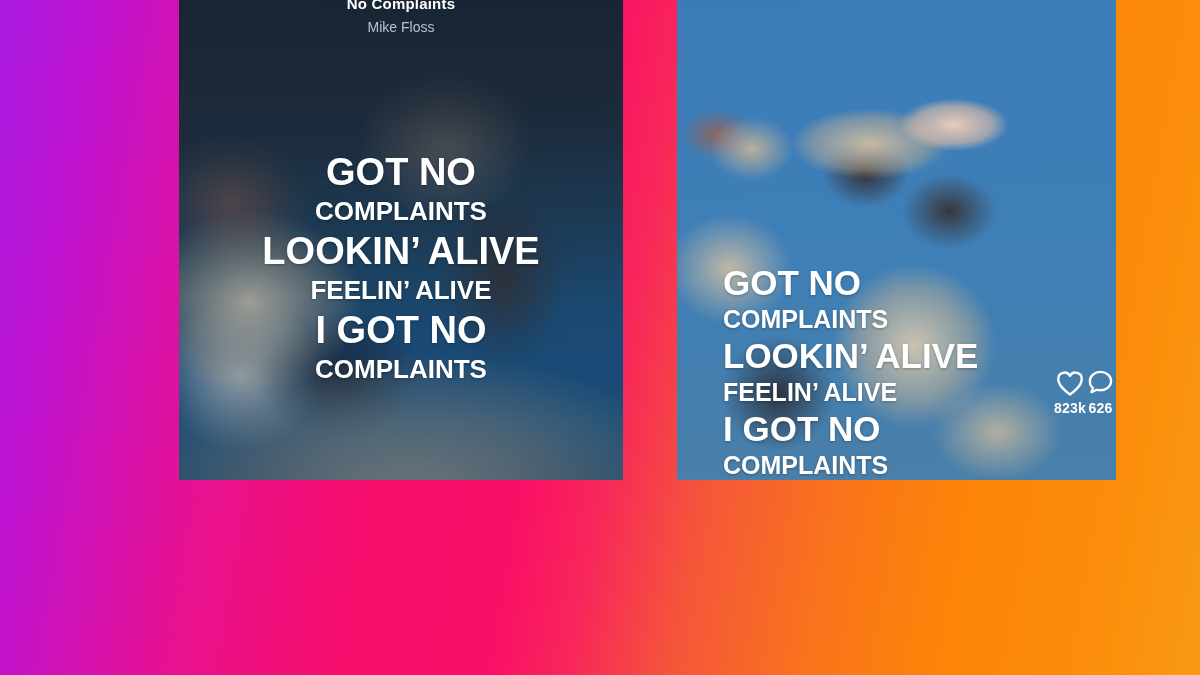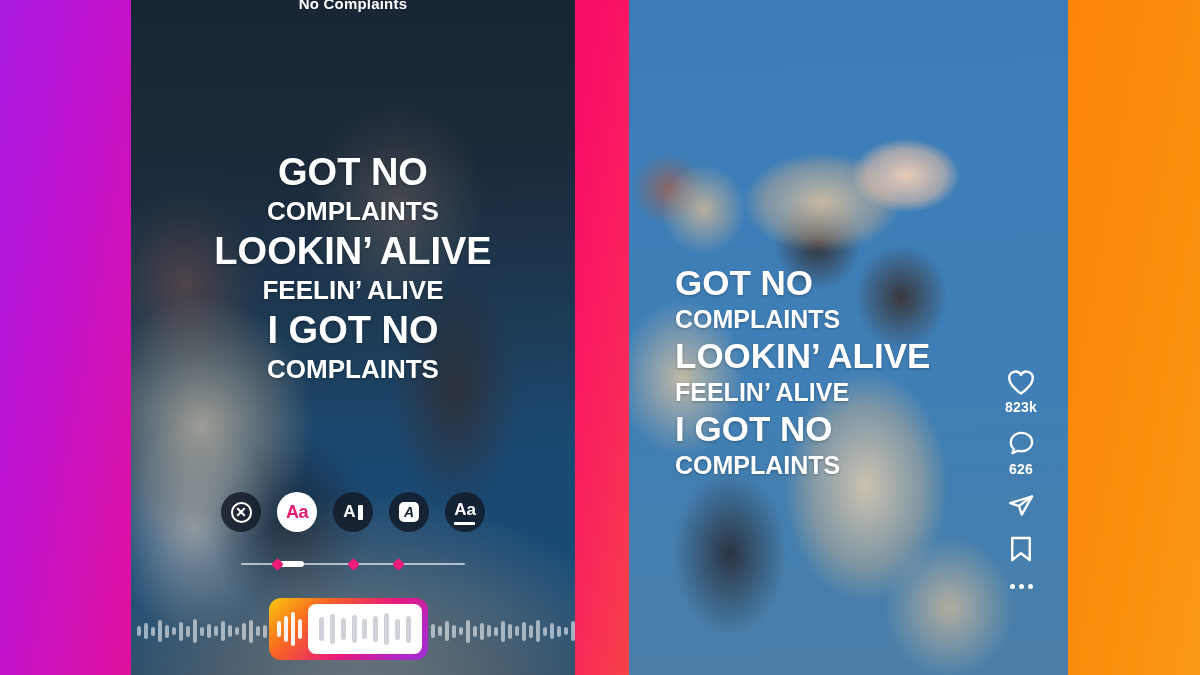--- a/index.html
+++ b/index.html
@@ -13,22 +13,23 @@
     width:1200px; height:675px;
     background: linear-gradient(100deg,
         #a81ae0 0%, #c013cf 8%, #e8118f 22%, #f60f6e 34%,
         #fa0f66 46%, #f8265a 52%, #f5563a 60%, #f9731c 70%,
         #fc8408 80%, #fb8e0a 92%, #f99a12 100%);
   }
 
   
   .phone {
     position:absolute;
-    top:0; height:675px;
+    top:0; height:480px;
     overflow:hidden;
+    margin-left:48px;
   }
   #phone-left  { left:131px; width:444px; }
   #phone-right { left:629px; width:439px; }
 
   
   .photo-left {
     position:absolute; inset:0;
     background:
       radial-gradient(ellipse 120% 58% at 52% 108%, rgba(214,199,176,0.93) 0%, rgba(190,172,148,0.55) 30%, rgba(120,110,98,0.0) 60%),
       radial-gradient(ellipse 34% 26% at 16% 63%, rgba(214,201,178,0.88) 0%, rgba(180,165,142,0.4) 48%, rgba(0,0,0,0) 74%),
@@ -149,22 +150,22 @@
   .trim-left-wave { display:flex; align-items:center; gap:3px; padding:0 6px 0 2px; }
   .trim-left-wave i { display:block; width:4px; border-radius:2px; background:rgba(255,255,255,0.92); }
   .trim-inner {
     flex:1; align-self:stretch; background:#fff; border-radius:8px;
     display:flex; align-items:center; justify-content:space-around; padding:0 8px;
   }
   .trim-inner i { display:block; width:5px; border-radius:3px; background:#cfd3d8; }
 
   
   .rail {
-    position:absolute; right:16px; top:368px; width:62px;
-    display:flex; flex-direction:column; align-items:center;
+    position:absolute; right:0; top:368px; width:62px;
+    display:flex; align-items:center;
   }
   .rail-item { display:flex; flex-direction:column; align-items:center; margin-bottom:14px; }
   .rail-count { color:#fff; font-size:14px; font-weight:bold; margin-top:3px; letter-spacing:.2px; }
   .dots { display:flex; gap:4px; margin-top:6px; }
   .dots span { width:5px; height:5px; border-radius:50%; background:#fff; display:block; }
 
   
   .meta { position:absolute; left:16px; right:86px; bottom:8px; }
   .meta-row { display:flex; align-items:center; gap:9px; }
   .avatar {
@@ -190,20 +191,21 @@
 <body>
 
 <div id="stage">
 
   <div class="phone" id="phone-left">
     <div class="photo-left"></div>
     <div class="dim-left"></div>
 
     <div class="track-head">
       <div class="track-title">No Complaints</div>
+      <div class="track-artist">Mike Floss</div>
     </div>
 
     <div class="lyrics" id="lyrics-left">
         <div class="ln big">GOT NO</div>
         <div class="ln small">COMPLAINTS</div>
         <div class="ln big">LOOKIN’ ALIVE</div>
         <div class="ln small">FEELIN’ ALIVE</div>
         <div class="ln big">I GOT NO</div>
         <div class="ln small">COMPLAINTS</div>
       </div>

